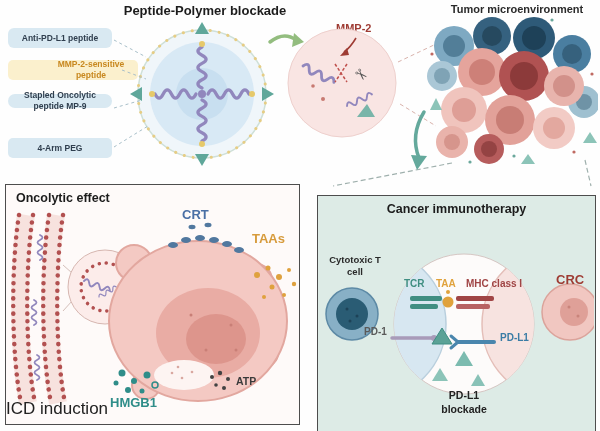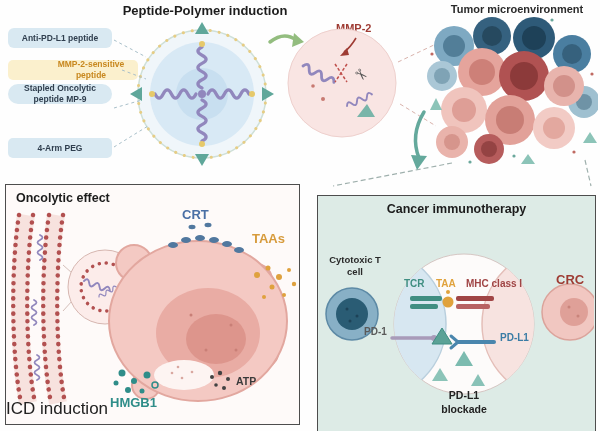--- a/index.html
+++ b/index.html
@@ -19,28 +19,28 @@
   .panel-immuno{left:317px;top:184px;width:279px;height:241px;background:#ddebe6;margin-top:11px;}
   .panel-title{position:absolute;font-size:12.5px;font-weight:bold;color:#1c1c1c;}
   .small-lbl{position:absolute;font-size:13px;font-weight:bold;}
   svg{position:absolute;display:block;}
 </style>
 </head>
 <body>
 
 <div class="canvas">
 
-  <div class="title">Peptide-Polymer induction</div>
+  <div class="title">Peptide-Polymer blockade</div>
   <div class="tumor-label">Tumor microenvironment</div>
   <div class="mmp2-label">MMP-2</div>
 
   <div>
     <div class="legend-box" style="top:28px;width:104px;height:20px;border-radius:6px;">Anti-PD-L1 peptide</div>
     <div class="legend-box legend-yellow" style="top:60px;width:130px;height:20px;padding-left:40px;">MMP-2-sensitive peptide</div>
-    <div class="legend-box" style="top:84px;width:104px;height:20px;border-radius:12px;">Stapled Oncolytic peptide MP-9</div>
+    <div class="legend-box" style="top:94px;width:104px;height:14px;border-radius:12px;">Stapled Oncolytic peptide MP-9</div>
     <div class="legend-box" style="top:138px;width:104px;height:20px;">4-Arm PEG</div>
   </div>
 
   <svg style="left:118px;top:16px;" width="168" height="158" viewBox="0 0 168 158">
     <defs>
       <path id="helix" d="M0,0 q5,-10 10,0 t10,0 t10,0 t10,0 t10,0" fill="none" stroke-linecap="round"></path>
     </defs>
     <circle cx="84" cy="78" r="64" fill="#f0f6fa" stroke="#cfe0d8" stroke-width="1.5"></circle>
     <circle cx="84" cy="78" r="64" fill="none" stroke="#e6cd84" stroke-width="3" stroke-dasharray="0.1 9" stroke-linecap="round"></circle>
     <circle cx="84" cy="78" r="52" fill="#d8e9f5"></circle>

